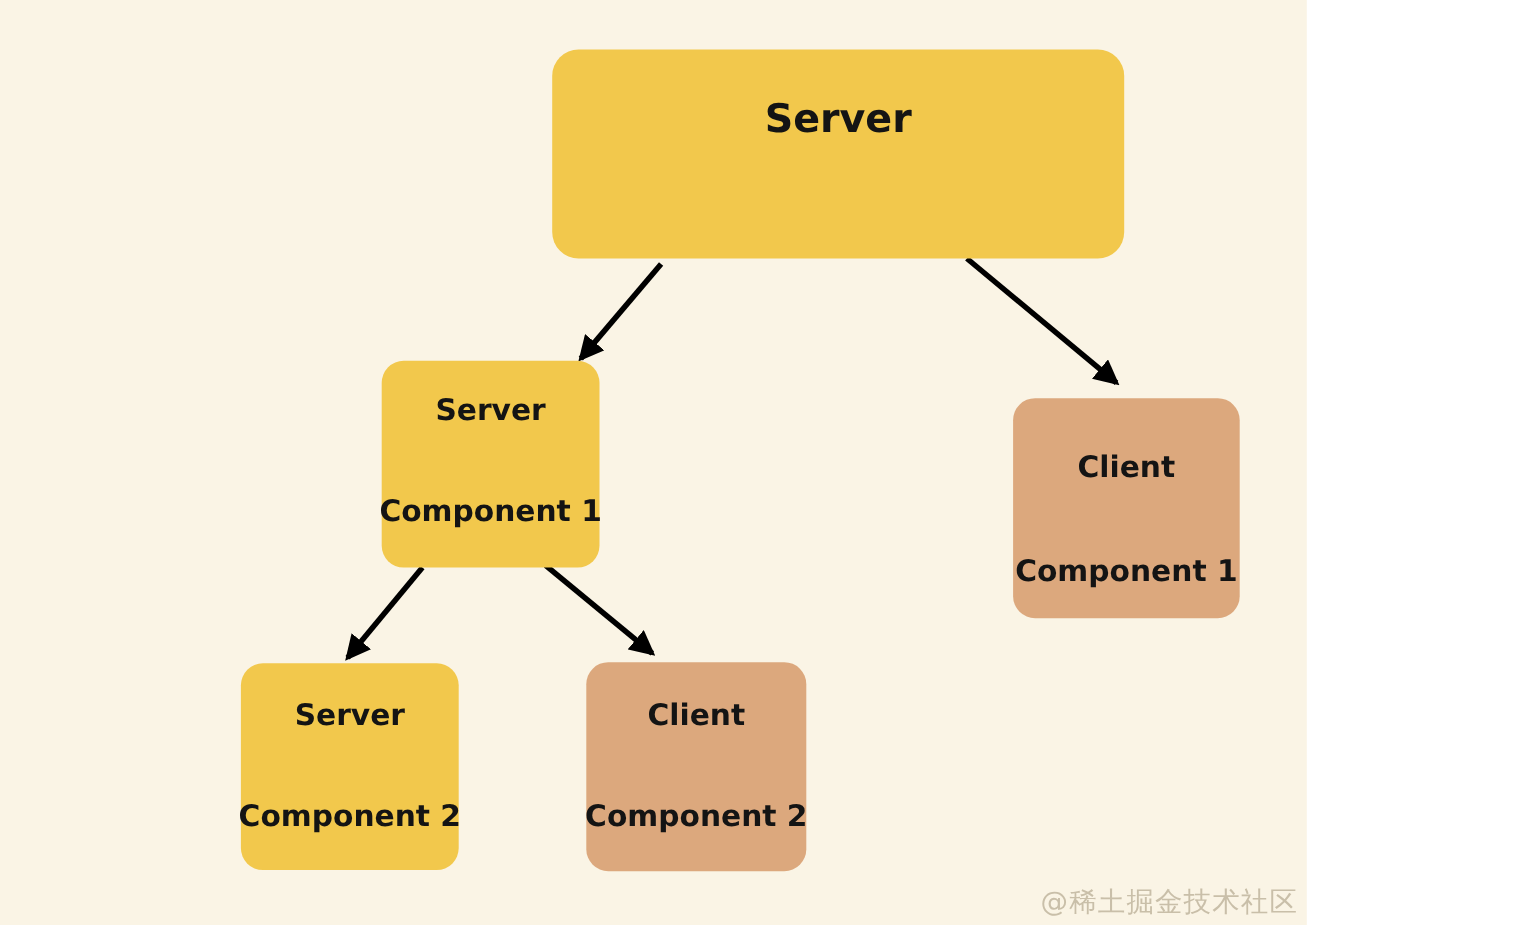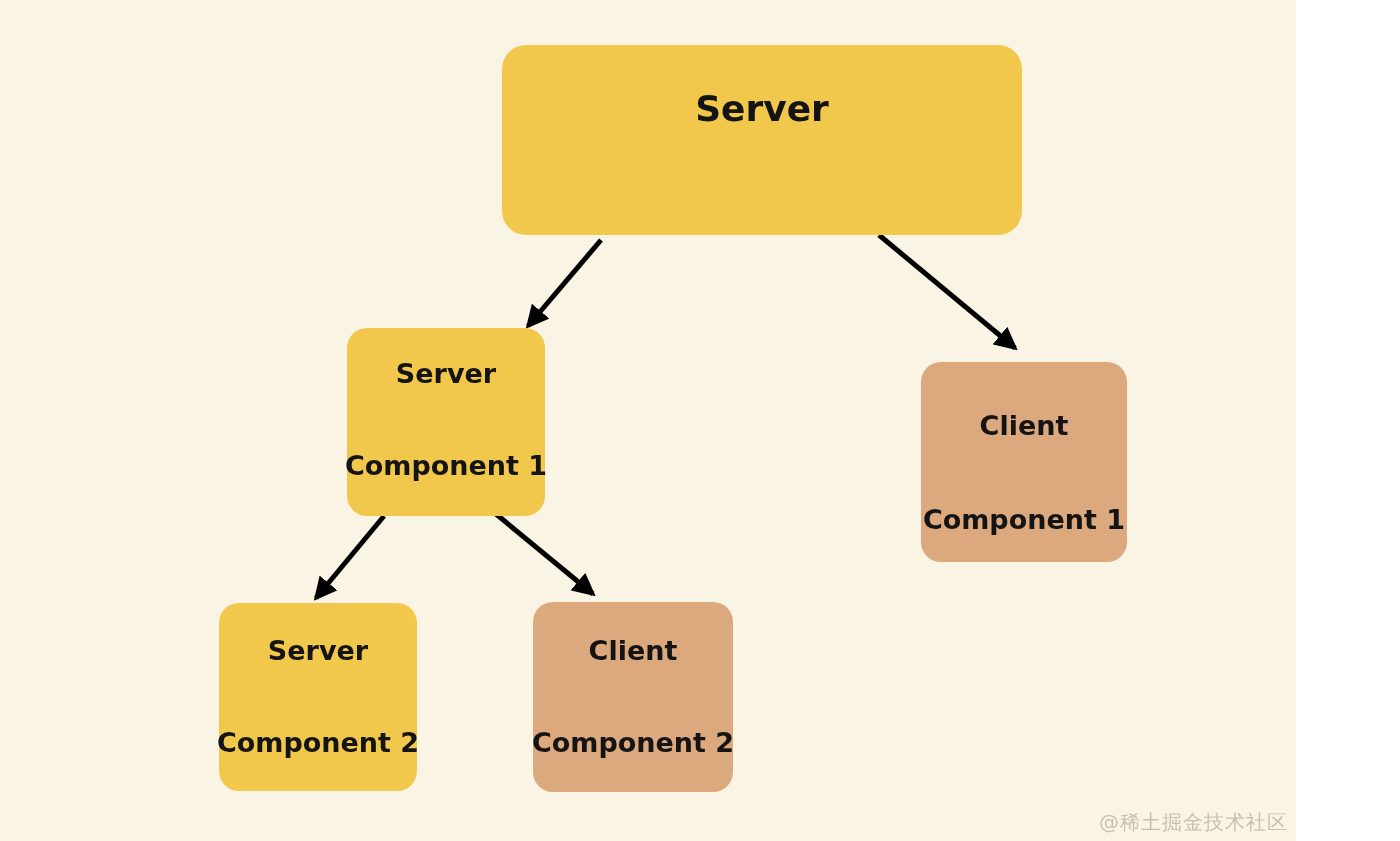--- a/index.html
+++ b/index.html
@@ -1,21 +1,21 @@
 <!DOCTYPE html>
 <html><head>
 <meta charset="utf-8">
 <style>
   html, body {
     margin: 0;
     padding: 0;
   }
   .canvas {
     position: relative;
-    width: 1296px;
+    width: 1188px;
     height: 841px;
     overflow: hidden;
     font-family: "DejaVu Sans", "Liberation Sans", sans-serif;
   }
   .edges {
     position: absolute;
     left: 0;
     top: 0;
     width: 1400px;
     height: 841px;
@@ -63,21 +63,21 @@
   .n-client2 {
     left: 533px; top: 602px; width: 200px; height: 190px;
     border-radius: 20px;
     font-size: 27px;
     padding: 33px 0 33px 0;
   }
   .watermark {
     position: absolute;
     right: 8px;
     bottom: 5px;
-    font-size: 20px;
+    font-size: 25px;
     font-weight: 400;
     letter-spacing: 1px;
   }
 </style>
 </head>
 <body>
 
 <div class="canvas" style="background: rgb(250, 244, 229);">
 
   <svg class="edges" width="1400" height="841" viewBox="0 0 1400 841" aria-hidden="true">

